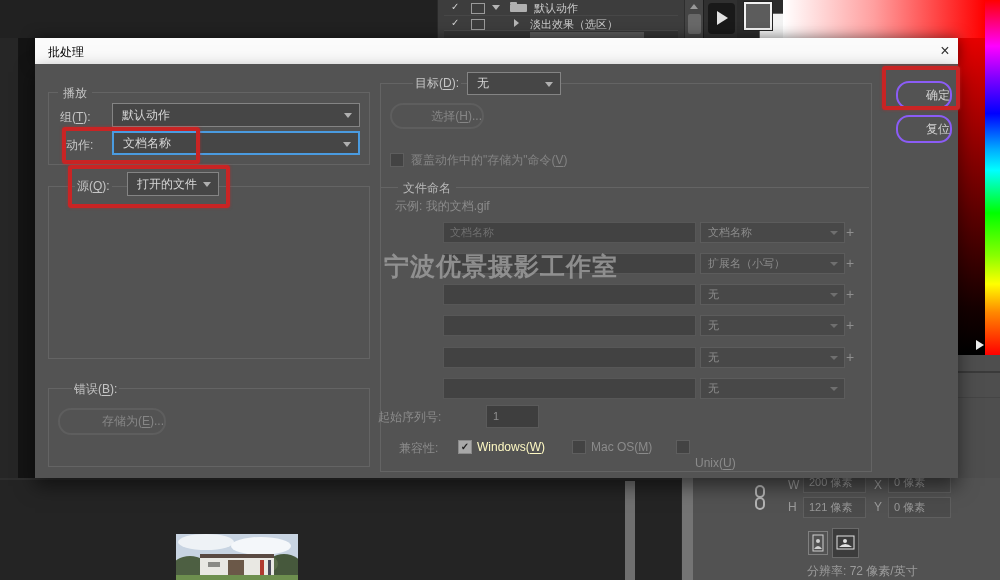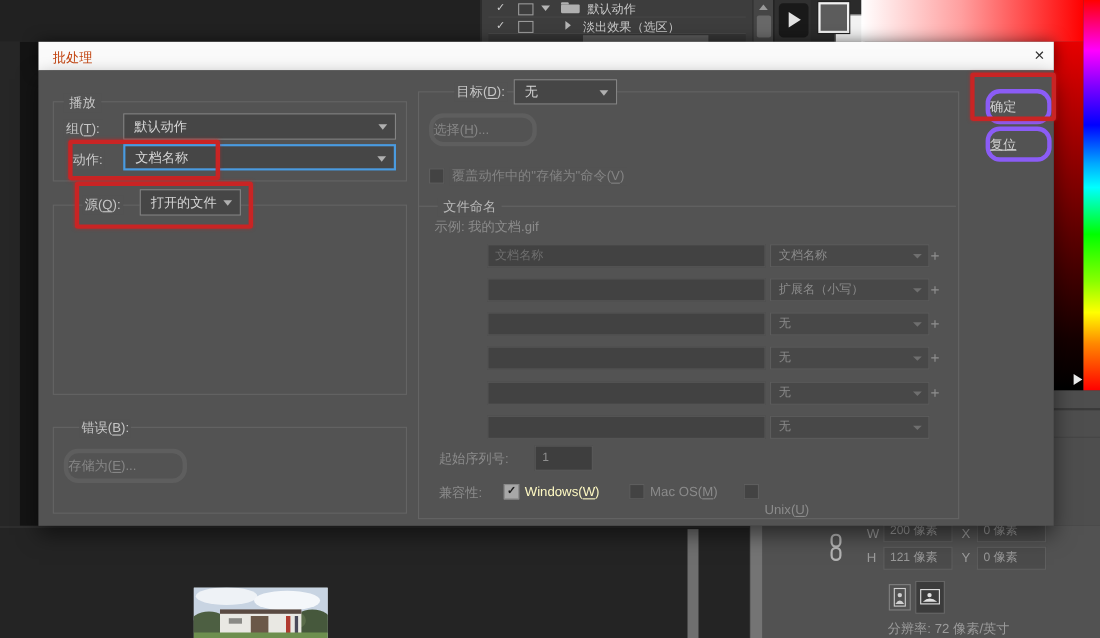--- a/index.html
+++ b/index.html
@@ -44,32 +44,32 @@
   .vscroll1{left:625px;top:481px;width:10px;height:99px;background:#6f6f6f;z-index:2;}
   .vscroll2{left:681px;top:478px;width:11px;height:102px;background:#747474;border-left:1px solid #2a2a2a;z-index:2;}
   .botpanel{left:692px;top:478px;width:308px;height:102px;background:#525252;border-left:1px solid #3a3a3a;z-index:1;}
   .fieldlbl{position:absolute;color:#9b9b9b;font-size:12px;}
   .dimfield{position:absolute;width:56px;height:19px;background:#4b4b4b;border:1px solid #5f5f5f;color:#989898;font-size:11px;line-height:19px;padding-left:5px;}
   .orient{position:absolute;border:1px solid #808080;background:transparent;}
   .orient.pressed{background:#3c3c3c;border-color:#6a6a6a;}
   .resline{position:absolute;left:114px;top:85px;color:#9b9b9b;font-size:12px;white-space:nowrap;}
   
   .dlg-title{left:35px;top:38px;width:923px;height:26px;background:#fbfbfb;z-index:5;box-shadow:0 0 14px rgba(0,0,0,.55);}
-  .dlg-title .t{position:absolute;left:13px;top:6px;color:#c2410c;font-size:12px;}
+  .dlg-title .t{position:absolute;left:13px;top:6px;color:#000000;font-size:12px;}
   .dlg-close{position:absolute;left:900px;top:3px;width:20px;height:20px;color:#333;font-size:16px;line-height:20px;text-align:center;}
   .dlg-body{left:35px;top:64px;width:923px;height:414px;background:#535353;z-index:5;box-shadow:0 8px 18px rgba(0,0,0,.5);}
   .gbox{position:absolute;border:1px solid #646464;z-index:6;}
   .legend{position:absolute;z-index:7;background:#535353;padding:0 5px;color:#c6c6c6;}
   .lbl{position:absolute;z-index:7;color:#c6c6c6;white-space:nowrap;background:#535353;padding:0 2px;}
   .lbl.dis{color:#838383;}
   .mn{text-decoration:underline;text-underline-offset:2px;}
   .dd{position:absolute;z-index:7;background:#464646;border:1px solid #848484;color:#d6d6d6;line-height:22px;padding-left:9px;white-space:nowrap;}
   .dd:after{content:"";position:absolute;right:7px;top:9px;width:0;height:0;border-left:4px solid transparent;border-right:4px solid transparent;border-top:5px solid #b0b0b0;}
   .dd.focus{border:2px solid #4a9be0;line-height:20px;}
-  .pillbtn{position:absolute;z-index:7;border:4px solid #8b5cf6;border-radius:13px;color:#d2d2d2;text-align:left;background:transparent;}
+  .pillbtn{position:absolute;z-index:7;border:2px solid #8b5cf6;border-radius:13px;color:#d2d2d2;text-align:right;background:transparent;}
   .pillbtn.dis{border-color:#5e5e5e;color:#868686;}
   .cb{position:absolute;z-index:7;width:12px;height:12px;border:1px solid #6f6f6f;background:#434343;}
   .cb.dis{border-color:#5e5e5e;}
   .cb.checked{background:#a8a8a8;border-color:#8a8a8a;color:#1d1d1d;font-size:10px;line-height:12px;text-align:center;font-weight:bold;}
   .ninput{position:absolute;z-index:7;width:245px;height:19px;background:#424242;border:1px solid #575757;color:#6f6f6f;font-size:11px;line-height:19px;padding-left:6px;}
   .nsel{position:absolute;z-index:7;width:136px;height:19px;background:#484848;border:1px solid #5c5c5c;color:#8b8b8b;font-size:11px;line-height:19px;padding-left:7px;white-space:nowrap;}
   .nsel:after{content:"";position:absolute;right:6px;top:8px;width:0;height:0;border-left:4px solid transparent;border-right:4px solid transparent;border-top:4px solid #6f6f6f;}
   .plus{position:absolute;z-index:7;color:#8f8f8f;font-size:14px;}
   .serialbox{position:absolute;z-index:7;width:45px;height:21px;background:#3e3e3e;border:1px solid #5a5a5a;color:#8f8f8f;font-size:11px;line-height:21px;padding-left:6px;}
   .stat{position:absolute;z-index:7;color:#8b8b8b;white-space:nowrap;}
@@ -234,31 +234,32 @@
   <span class="nsel" style="left:700px;top:315px;">无</span>
   <span class="plus" style="left:846px;top:317px;">+</span>
 
   <span class="ninput" style="left:443px;top:347px;"></span>
   <span class="nsel" style="left:700px;top:347px;">无</span>
   <span class="plus" style="left:846px;top:349px;">+</span>
 
   <span class="ninput" style="left:443px;top:378px;"></span>
   <span class="nsel" style="left:700px;top:378px;">无</span>
 
-  <span class="stat" style="left:399px;top:409px;text-align:center;">起始序列号:</span>
+  <span class="stat" style="left:378px;top:409px;text-align:center;">起始序列号:</span>
   <span class="serialbox" style="left:486px;top:405px;">1</span>
 
   <span class="stat" style="left:399px;top:440px;">兼容性:</span>
   <span class="cb checked" style="left:458px;top:440px;">✓</span>
   <span class="stat" style="left:477px;top:440px;color:#fef9c3;"><span>Windows(</span><span class="mn">W</span><span>)</span></span>
   <span class="cb dis" style="left:572px;top:440px;"></span>
   <span class="stat" style="left:591px;top:440px;"><span>Mac OS(</span><span class="mn">M</span><span>)</span></span>
   <span class="cb dis" style="left:676px;top:440px;"></span>
   <span class="stat" style="left:695px;top:440px;margin-top:16px;"><span>Unix(</span><span class="mn">U</span><span>)</span></span>
 
   <span class="pillbtn" style="left:896px;top:81px;width:52px;height:24px;line-height:24px;">确定</span>
-  <span class="pillbtn" style="left:896px;top:115px;width:52px;height:24px;line-height:24px;text-decoration:underline;">复位</span>
+  <span class="pillbtn" style="left:896px;top:115px;width:52px;height:24px;line-height:24px;">复位</span>
 
   <div class="redrect" style="left:62px;top:127px;width:130px;height:29px;"></div>
   <div class="redrect" style="left:68px;top:165px;width:154px;height:35px;"></div>
   <div class="redrect" style="left:882px;top:66px;width:70px;height:36px;"></div>
 
+  <div class="wm1">宁波优景摄影工作室</div>
 </div>
 
 </body></html>

